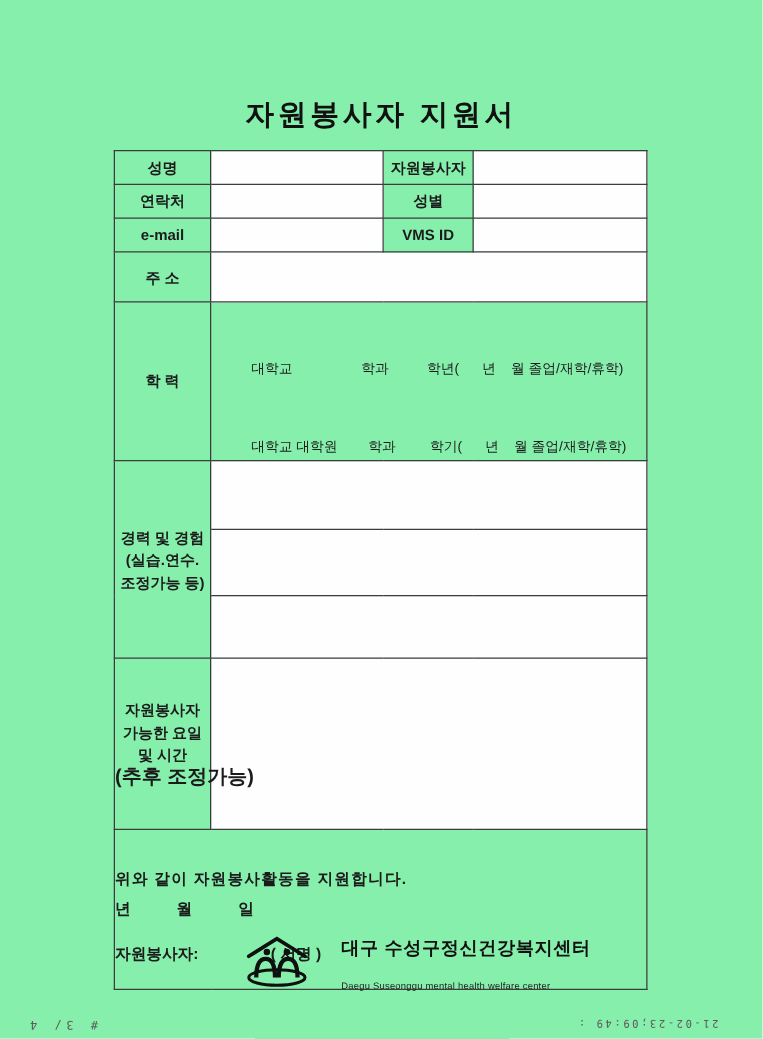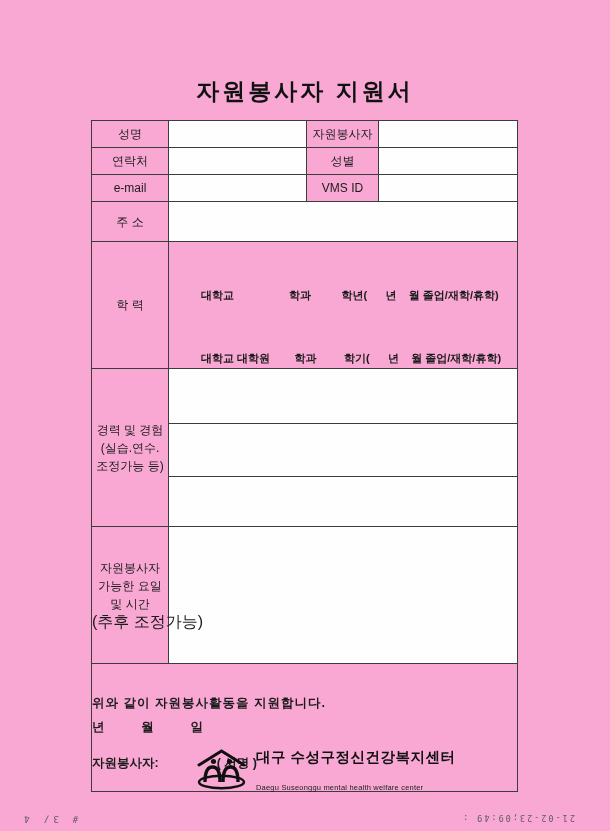--- a/index.html
+++ b/index.html
@@ -1,48 +1,48 @@
 <!DOCTYPE html>
 <html><head>
 <meta charset="utf-8">
 <style>
   * { margin:0; padding:0; box-sizing:border-box; }
   html,body { background:#ffffff; }
   .page {
-    position:relative; width:610px; height:831px; background:#f9a8d4;
+    position:relative; width:610px; height:831px; background:#86efac;
     font-family:"Liberation Sans","DejaVu Sans",sans-serif; color:#161616; overflow:hidden;
   }
   .doc-title {
     position:absolute; top:76px; left:0; width:100%;
     text-align:center; font-size:23px; font-weight:700; letter-spacing:3px; color:#111;
   }
   table.form-table {
     position:absolute; left:91px; top:120px; width:426px;
     border-collapse:collapse; table-layout:fixed;
   }
   .form-table th, .form-table td {
     border:1.5px solid #3c3c3c; vertical-align:middle;
     font-size:12px; color:#1b1b1b;
   }
-  .form-table th { font-weight:400; text-align:center; line-height:18px; }
+  .form-table th { font-weight:700; text-align:center; line-height:18px; }
   .form-table td.blank { background:#fefefe; }
   .h27{height:27px} .h40{height:40px} .h64{height:64px}
   .h55{height:55px} .h53{height:53px} .h50{height:50px}
   .h137{height:137px} .h128{height:128px}
   .edu-cell { text-align:left; vertical-align:middle; }
-  .edu-line { white-space:pre; font-size:11px; font-weight:700; line-height:19px; padding-left:32px; color:#1b1b1b;margin-top:44px; }
+  .edu-line { white-space:pre; font-size:11px; font-weight:400; line-height:19px; padding-left:32px; color:#1b1b1b;margin-top:44px; }
   .small-label-line { font-size:16px; white-space:nowrap; letter-spacing:0; }
   .decl-cell { vertical-align:top; text-align:left; padding-top:12px; }
   .decl-statement { font-size:12.5px; font-weight:700; letter-spacing:1px; }
   .decl-date { font-size:12.5px; font-weight:700; white-space:pre; margin-top:7px; letter-spacing:1px; }
   .decl-sign { margin-top:19px; font-size:12.5px; font-weight:700; }
   .decl-sign .gap { display:inline-block; width:58px; }
   .footer-logo {
     position:absolute; left:194px; top:746px;
-    display:flex; align-items:center; gap:7px;
+    display:flex; align-items:center; gap:24px;
   }
   .logo-text { display:flex; flex-direction:column; align-items:flex-start; }
   .org-ko { font-size:14.5px; font-weight:700; letter-spacing:0.5px; color:#101010; }
   .org-en { font-size:7.5px; font-weight:400; color:#222; margin-top:16px; letter-spacing:0.2px; }
   .fax-mark {
     position:absolute; color:#5d5d5d;
     font-family:"DejaVu Sans Mono","Liberation Mono",monospace;
     transform:rotate(180deg);
   }
   .fax-timestamp { right:35px; bottom:8px; font-size:8.5px; letter-spacing:2px; }

